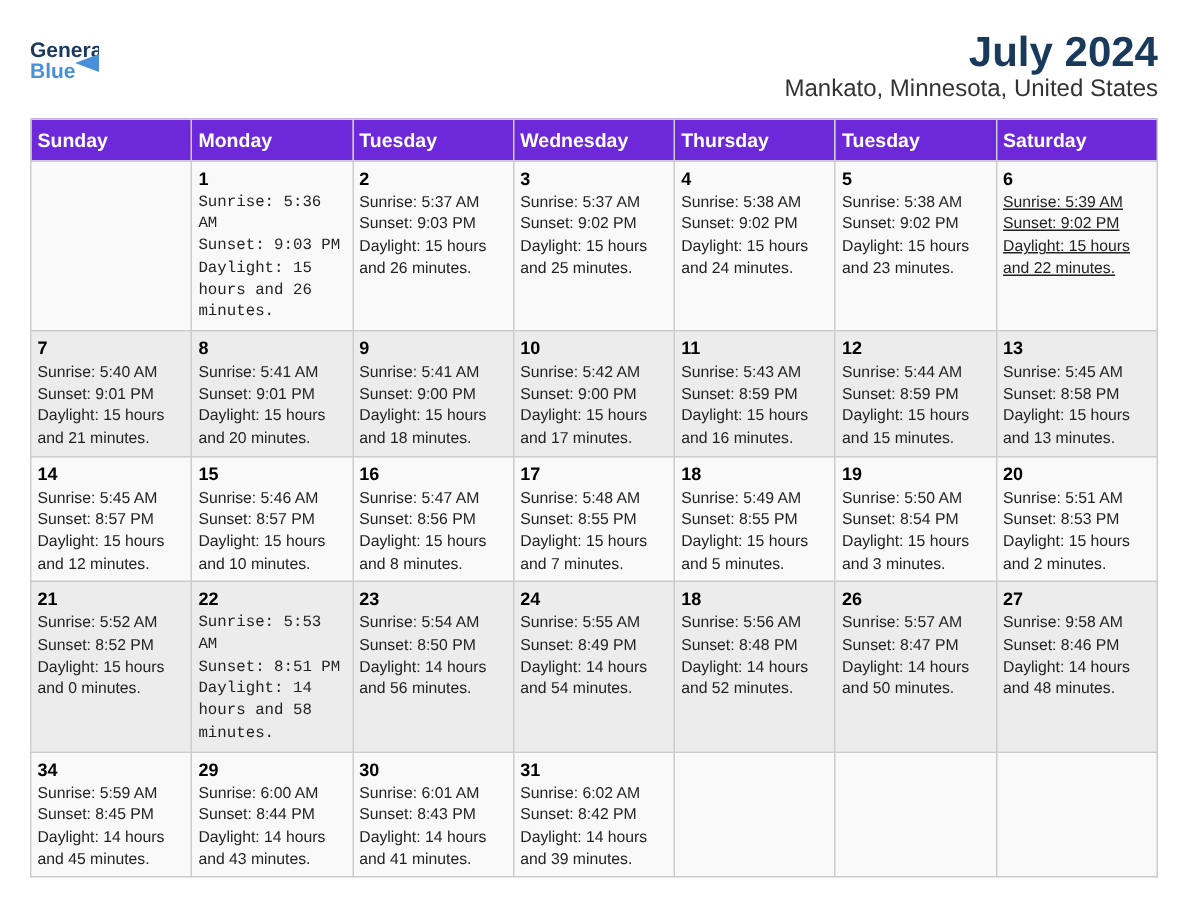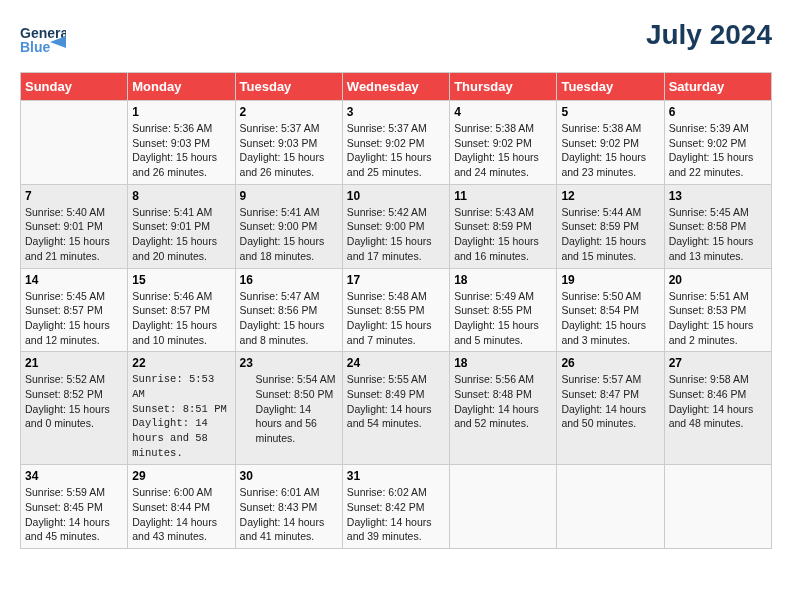--- a/index.html
+++ b/index.html
@@ -33,21 +33,21 @@
     .subtitle {
       font-size: 16px;
       color: #333;
     }
     table {
       width: 100%;
       border-collapse: collapse;
       font-size: 11px;
     }
     thead tr th {
-      background-color: #ef4444;
+      background-color: #6d28d9;
       color: #fff;
       padding: 6px 4px;
       text-align: left;
       font-size: 13px;
       font-weight: bold;
       border: 1px solid #ccc;
     }
     tbody tr td {
       border: 1px solid #ccc;
       vertical-align: top;
@@ -86,41 +86,42 @@
         <svg width="46" height="42" viewBox="0 0 46 42">
           <text x="0" y="18" font-family="Arial" font-size="14" font-weight="bold" fill="#1a3a5c">General</text>
           <text x="0" y="32" font-family="Arial" font-size="14" font-weight="bold" fill="#4a90d9">Blue</text>
           <polygon points="30,22 46,16 46,28" fill="#4a90d9"></polygon>
         </svg>
       </div>
     </div>
   </div>
   <div class="title-block">
     <div class="main-title">July 2024</div>
+    <div class="subtitle">Mankato, Minnesota, United States</div>
   </div>
 </div>
 
 <table>
   <thead>
     <tr>
     <th>Sunday</th>
         <th>Monday</th>
         <th>Tuesday</th>
         <th>Wednesday</th>
         <th>Thursday</th>
         <th>Tuesday</th>
         <th>Saturday</th>
       </tr>
   </thead>
   <tbody id="calendar-body">
   <tr>
         <td class="empty-cell">&nbsp;</td>
         <td>
           <span class="day-num">1</span>
-          <div class="day-info" style="white-space: pre-line;">Sunrise: 5:36 AM
+          <div class="day-info" style="white-space: pre-line; font-family: Liberation Mono, monospace;">Sunrise: 5:36 AM
 Sunset: 9:03 PM
 Daylight: 15 hours and 26 minutes.</div>
         </td>
         <td>
           <span class="day-num">2</span>
           <div class="day-info" style="white-space: pre-line;">Sunrise: 5:37 AM
 Sunset: 9:03 PM
 Daylight: 15 hours and 26 minutes.</div>
         </td>
         <td>
@@ -136,21 +137,21 @@
 Daylight: 15 hours and 24 minutes.</div>
         </td>
         <td>
           <span class="day-num">5</span>
           <div class="day-info" style="white-space: pre-line;">Sunrise: 5:38 AM
 Sunset: 9:02 PM
 Daylight: 15 hours and 23 minutes.</div>
         </td>
         <td>
           <span class="day-num">6</span>
-          <div class="day-info" style="white-space: pre-line;">Sunrise: 5:39 AM
+          <div class="day-info" style="white-space: pre-line; text-decoration: underline;">Sunrise: 5:39 AM
 Sunset: 9:02 PM
 Daylight: 15 hours and 22 minutes.</div>
         </td>
       </tr>
       <tr>
         <td>
           <span class="day-num">7</span>
           <div class="day-info" style="white-space: pre-line;">Sunrise: 5:40 AM
 Sunset: 9:01 PM
 Daylight: 15 hours and 21 minutes.</div>
@@ -244,21 +245,21 @@
 Daylight: 15 hours and 0 minutes.</div>
         </td>
         <td>
           <span class="day-num">22</span>
           <div class="day-info" style="white-space: pre-line; font-family: Liberation Mono, monospace;">Sunrise: 5:53 AM
 Sunset: 8:51 PM
 Daylight: 14 hours and 58 minutes.</div>
         </td>
         <td>
           <span class="day-num">23</span>
-          <div class="day-info" style="white-space: pre-line; margin-left: 16px;">Sunrise: 5:54 AM
+          <div class="day-info" style="white-space: pre-line;">Sunrise: 5:54 AM
 Sunset: 8:50 PM
 Daylight: 14 hours and 56 minutes.</div>
         </td>
         <td>
           <span class="day-num">24</span>
           <div class="day-info" style="white-space: pre-line;">Sunrise: 5:55 AM
 Sunset: 8:49 PM
 Daylight: 14 hours and 54 minutes.</div>
         </td>
         <td>

